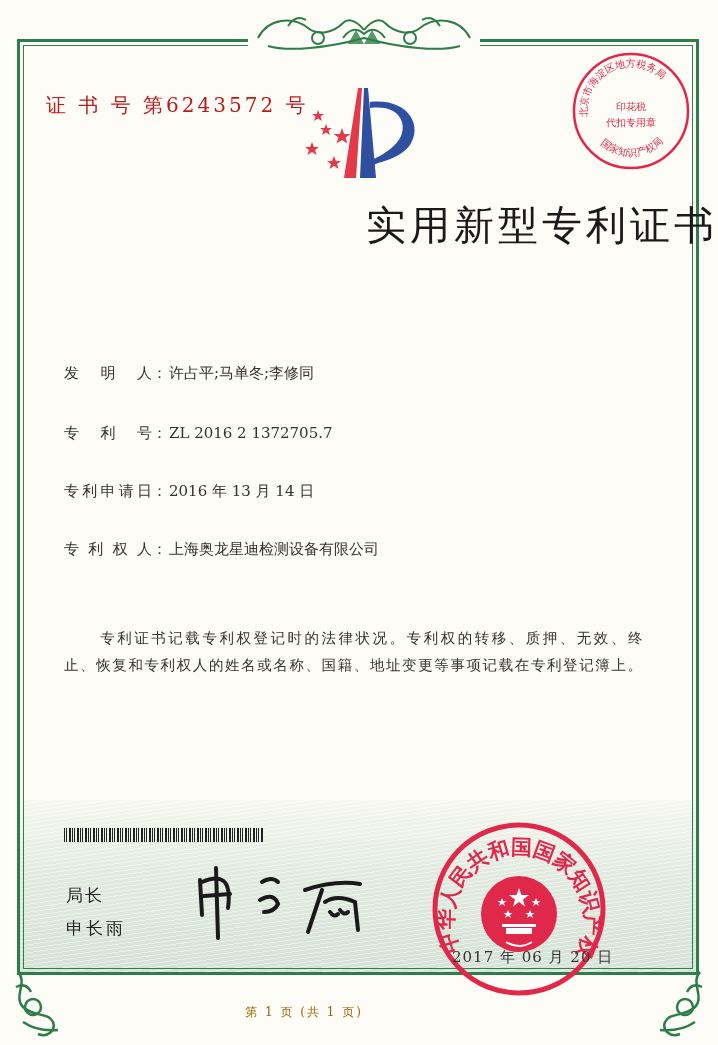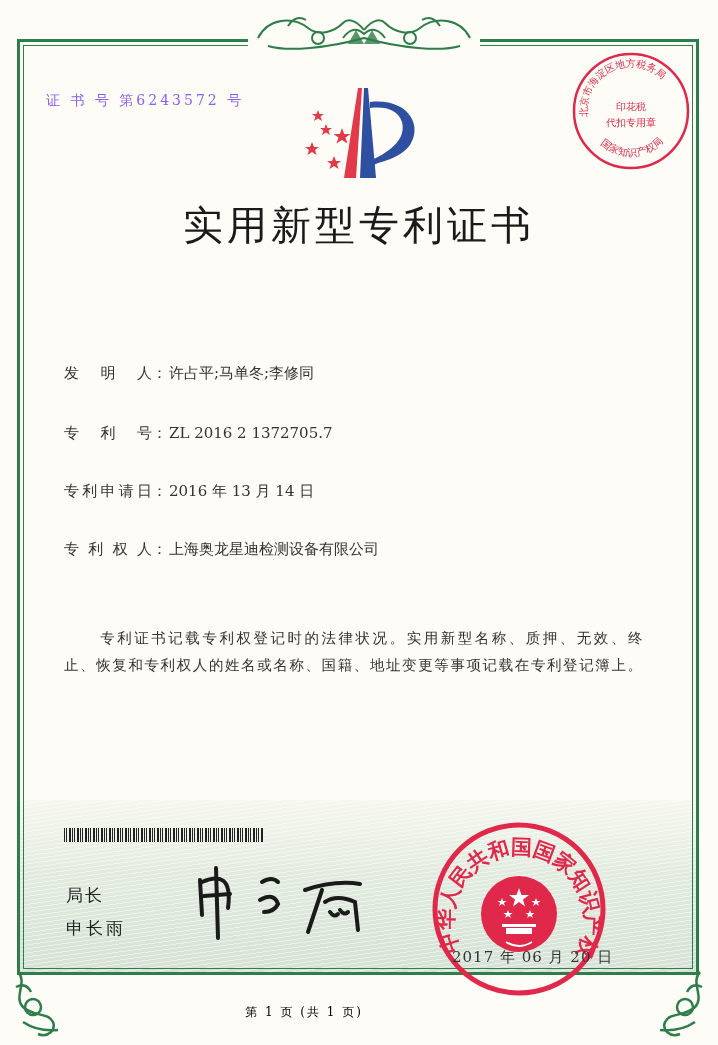--- a/index.html
+++ b/index.html
@@ -24,27 +24,27 @@
   .frame-inner {
     position: absolute; left: 23px; top: 45px; width: 670px; height: 924px;
     border: 1px solid #2e7d4a; box-sizing: border-box;
   }
   .ornament-top {
     position: absolute; left: 248px; top: 8px; width: 232px; height: 46px;
     background: #fdfcf6;
   }
   .ornament-corner { position: absolute; width: 60px; height: 80px; }
   .cert-no {
-    position: absolute; left: 46px; top: 92px; font-size: 14px; letter-spacing: 3px;
-    color: #8b5cf6;
+    position: absolute; left: 46px; top: 92px; font-size: 20px; letter-spacing: 3px;
+    color: #b91c1c;
   }
   .logo { position: absolute; left: 298px; top: 80px; width: 130px; height: 100px; }
   .tax-stamp { position: absolute; left: 570px; top: 50px; width: 122px; height: 122px; }
   .title {
-    position: absolute; left: 0; width: 718px; top: 198px; text-align: center;
+    position: absolute; left: 0; width: 718px; top: 198px; text-align: right;
     font-family: "DejaVu Sans", "Liberation Sans", sans-serif;
     font-size: 40px; letter-spacing: 4px; color: #1a1a1a;
   }
   .field {
     position: absolute; left: 64px; font-size: 15px; color: #333;
   }
   .field .label { display: inline-block; width: 88px; text-align-last: justify; }
   .field .colon { margin-right: 2px; }
   .body-text {
     position: absolute; left: 64px; top: 625px; width: 580px; font-size: 14.5px;
@@ -61,21 +61,21 @@
   }
   .director-title { top: 884px; letter-spacing: 2px; }
   .director-name { top: 917px; letter-spacing: 3px; }
   .signature { position: absolute; left: 190px; top: 860px; width: 180px; height: 80px; }
   .national-seal { position: absolute; left: 430px; top: 820px; width: 178px; height: 178px; }
   .seal-date {
     position: absolute; left: 452px; top: 948px; font-size: 15px; color: #333; letter-spacing: 1px;
   }
   .page-footer {
     position: absolute; left: 0; width: 608px; top: 1004px; text-align: center;
-    font-size: 12px; color: #000000; letter-spacing: 2px;
+    font-size: 12px; color: #a16207; letter-spacing: 2px;
   }
 </style>
 </head>
 <body>
 
 <div class="page">
   <div class="guilloche"></div>
   <div class="frame-outer"></div>
   <div class="frame-inner"></div>
 
@@ -152,21 +152,21 @@
     <span class="label">专利号</span><span class="colon">：</span><span>ZL 2016 2 1372705.7</span>
   </div>
   <div class="field" style="top:482px;">
     <span class="label">专利申请日</span><span class="colon">：</span><span>2016 年 13 月 14 日</span>
   </div>
   <div class="field" style="top:540px;">
     <span class="label">专利权人</span><span class="colon">：</span><span>上海奥龙星迪检测设备有限公司</span>
   </div>
 
   <div class="body-text">
-    <p>专利证书记载专利权登记时的法律状况。实用新型名称、质押、无效、终止、恢复和专利权人的姓名或名称、国籍、地址变更等事项记载在专利登记簿上。</p>
+    <p>专利证书记载专利权登记时的法律状况。专利权的转移、质押、无效、终止、恢复和专利权人的姓名或名称、国籍、地址变更等事项记载在专利登记簿上。</p>
   </div>
 
   <div class="barcode"></div>
 
   <div class="director-title">局长</div>
   <div class="director-name">申长雨</div>
 
   <svg class="signature" viewBox="0 0 180 80">
     <g fill="none" stroke="#1a1a1a" stroke-width="4" stroke-linecap="round">
       <path d="M10 20 L 12 55"></path>

